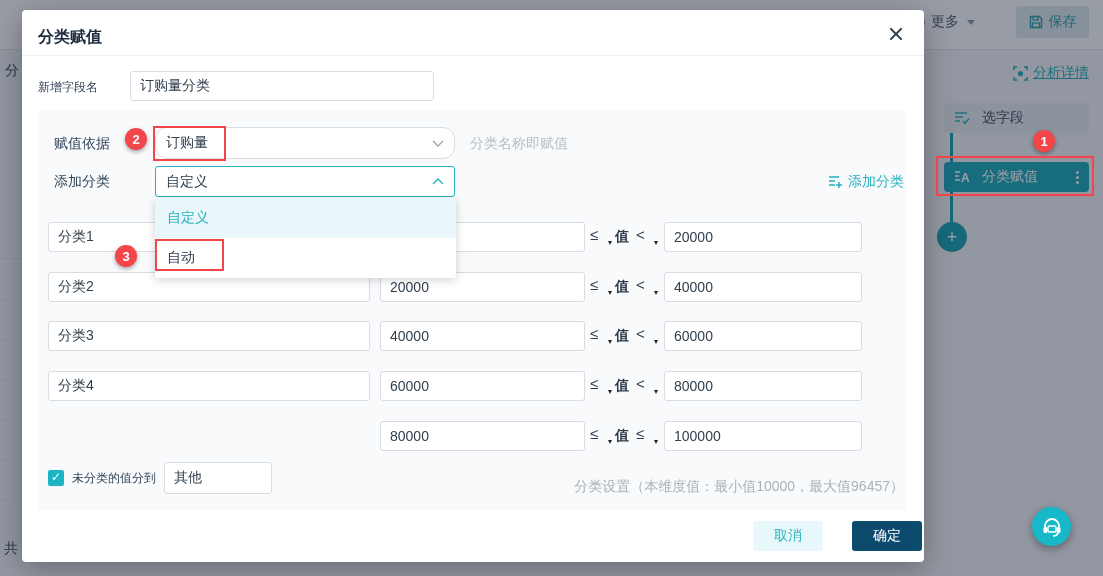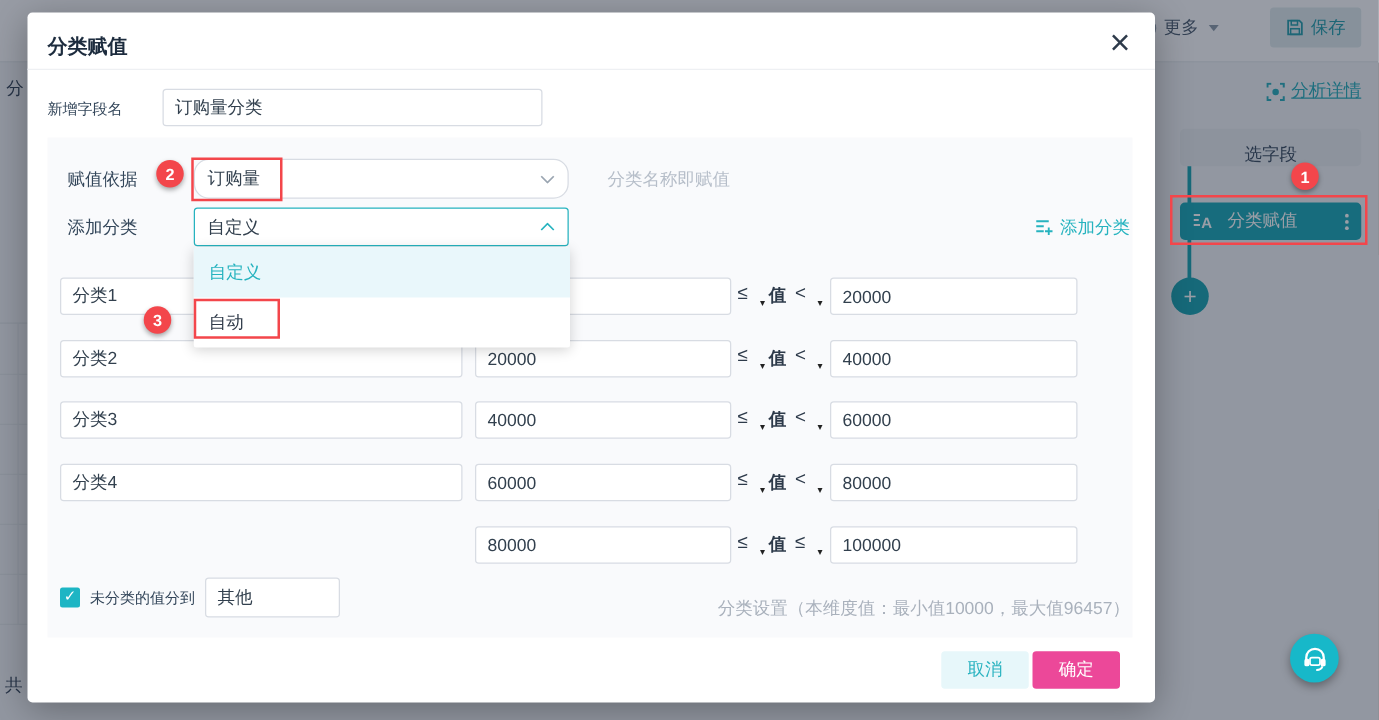--- a/index.html
+++ b/index.html
@@ -15,21 +15,21 @@
   .more-circle { width:15px; height:15px; border:1px solid #8795a5; border-radius:50%;
                  display:flex; align-items:center; justify-content:center; gap:1px; }
   .more-circle i { width:2px; height:2px; background:#8795a5; border-radius:50%; }
   .caret-down { width:0; height:0; border-left:4px solid transparent; border-right:4px solid transparent;
                 border-top:5px solid #8795a5; margin-left:2px; }
   .save-btn { right:14px; top:6px; width:73px; height:32px; background:#dde8ec; border-radius:3px;
               display:flex; align-items:center; justify-content:center; gap:6px; color:#1d9aa8; font-size:14px; }
   .details-link { right:14px; top:64px; display:flex; align-items:center; gap:5px;
                   color:#1fa9b8; text-decoration:underline; }
   .step-card { left:944px; width:145px; height:30px; border-radius:4px; display:flex; align-items:center; gap:12px; padding:0 10px; }
-  .step-pick { top:103px; background:#e7ebef; color:#33455a;flex-direction:column; }
+  .step-pick { top:103px; background:#e7ebef; color:#33455a; }
   .step-classify { top:162px; background:#12a5b5; color:#fff; }
   .step-dots { margin-left:auto; display:flex; flex-direction:column; gap:2px; }
   .step-dots i { width:3px; height:3px; border-radius:50%; background:#fff; }
   .connector { left:950px; top:133px; width:3px; height:90px; background:#0f9fae; }
   .plus-btn { left:937px; top:222px; width:30px; height:30px; border-radius:50%; background:#0f9fae;
               color:#fff; display:flex; align-items:center; justify-content:center; font-size:18px; }
   .edge-text { color:#2c3c52; font-size:14px; }
   .edge-top { left:5px; top:62px; }
   .edge-bottom { left:4px; top:540px; }
   .edge-table { left:0; top:258px; width:22px; height:241px; border-top:1px solid #dfe3e8; }
@@ -55,21 +55,21 @@
   .fieldname-label { left:16px; top:69px; }
   .fieldname-input { left:108px; top:61px; width:304px; height:30px; }
 
   .panel { left:16px; top:100px; width:868px; height:400px; background:#f9fafc; }
   .p-label { position:absolute; left:16px; font-size:14px; color:#33465a; }
   .select { position:absolute; left:117px; width:300px; height:32px; background:#fff;
             border:1px solid #d8dce3; border-radius:3px; display:flex; align-items:center; padding:0 10px; }
   .select .chev { margin-left:auto; }
   .basis-select { top:17px;border-radius:12px; }
   .method-select { top:56px; height:31px; border-color:#26b3bf; }
-  .hint { position:absolute; left:432px; top:25px; color:#b6bec9;margin-left:16px; }
+  .hint { position:absolute; left:432px; top:25px; color:#b6bec9; }
   .add-link { position:absolute; right:2px; top:63px; display:flex; align-items:center; gap:5px; color:#26b3bf; }
 
   .dropdown { position:absolute; left:117px; top:88px; width:301px; height:80px; background:#fff;
               box-shadow:0 2px 10px rgba(0,0,0,.18); z-index:20; border-radius:2px; }
   .dd-opt { height:40px; display:flex; align-items:center; padding:0 12px; font-size:14px; color:#303b4a; }
   .dd-opt.sel { background:#e9f7fb; color:#26b3bf; }
 
   .cat-row { position:absolute; left:0; width:868px; height:30px; }
   .cat-row .name { position:absolute; left:10px; top:0; width:322px; height:30px; }
   .cat-row .min  { position:absolute; left:342px; top:0; width:205px; height:30px; }
@@ -82,21 +82,21 @@
   .unclass-row { position:absolute; left:10px; top:354px; height:28px; display:flex; align-items:center; gap:8px; }
   .checkbox { width:16px; height:16px; background:#1db5c4; border-radius:2px; position:relative; cursor:pointer; }
   .checkbox::after { content:"✓"; position:absolute; left:3px; top:0px; color:#fff; font-size:12px; font-weight:bold; }
   .unclass-input { width:108px; height:32px; }
   .footnote { position:absolute; right:2px; top:368px; color:#a9b1bc; font-size:14px; }
 
   .btn { position:absolute; top:511px; width:70px; height:30px; border-radius:3px; border:none;
          display:flex; align-items:center; justify-content:center; font-size:14px; cursor:pointer;
          font-family:"Liberation Sans","DejaVu Sans",sans-serif; }
   .btn-cancel { left:731px; background:#e7f7fa; color:#2ab3c0; }
-  .btn-confirm { left:804px; background:#ec4899; color:#fff; }
+  .btn-confirm { left:830px; background:#0c4a6e; color:#fff; }
 
   
   .chat-bubble { left:1032px; top:507px; width:39px; height:39px; border-radius:50%; background:#17b8c9;
                  z-index:25; display:flex; align-items:center; justify-content:center;
                  box-shadow:0 3px 8px rgba(0,0,0,.35); }
   .badge { position:absolute; width:22px; height:22px; border-radius:50%; background:#f3464b; color:#fff;
            font-size:13px; font-weight:bold; display:flex; align-items:center; justify-content:center;
            z-index:30; box-shadow:0 2px 4px rgba(0,0,0,.35); }
   .badge1 { left:1033px; top:130px; }
   .badge2 { left:125px; top:128px; }

